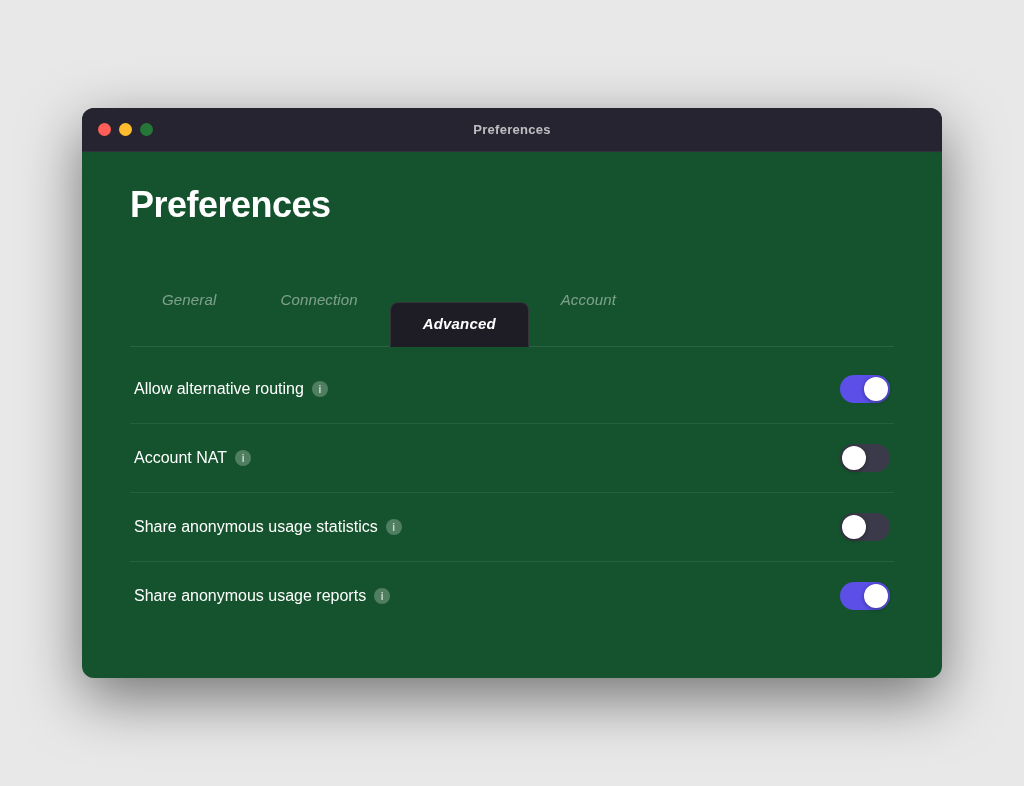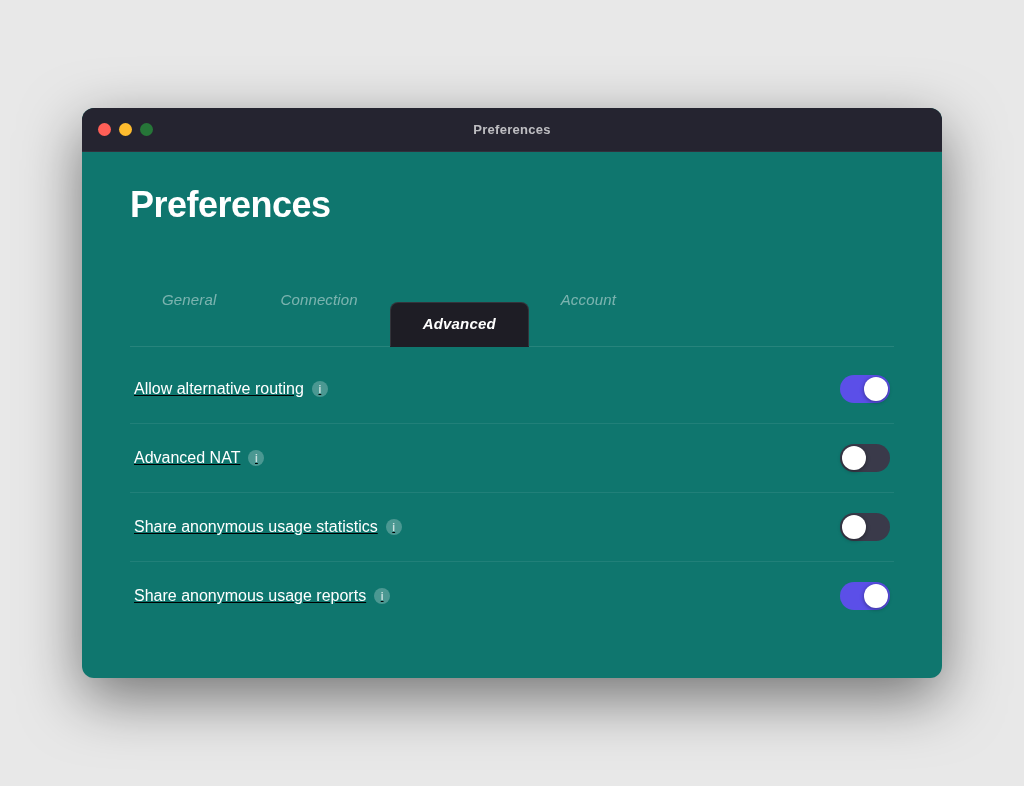--- a/index.html
+++ b/index.html
@@ -12,21 +12,21 @@
       background: #e8e8e8;
       display: flex;
       align-items: center;
       justify-content: center;
       min-height: 100vh;
       font-family: -apple-system, BlinkMacSystemFont, 'SF Pro Display', 'Helvetica Neue', sans-serif;
     }
 
     .window {
       width: 860px;
-      background: #0f766e;
+      background: #14532d;
       border-radius: 12px;
       box-shadow: 0 20px 60px rgba(0,0,0,0.5), 0 0 0 0.5px rgba(255,255,255,0.08);
       overflow: hidden;
     }
 
     .titlebar {
       background: #252430;
       height: 44px;
       display: flex;
       align-items: center;
@@ -117,21 +117,20 @@
     }
 
     .setting-row:last-child {
       border-bottom: none;
     }
 
     .setting-left {
       display: flex;
       align-items: center;
       gap: 8px;
-      text-decoration: underline;
     }
 
     .setting-label {
       color: #ffffff;
       font-size: 16px;
       font-weight: 400;
     }
 
     .info-icon {
       width: 16px;
@@ -222,21 +221,21 @@
         </div>
         <div class="toggle">
           <div class="toggle-track on">
             <div class="toggle-thumb"></div>
           </div>
         </div>
       </div>
 
       <div class="setting-row">
         <div class="setting-left">
-          <span class="setting-label">Advanced NAT</span>
+          <span class="setting-label">Account NAT</span>
           <span class="info-icon">i</span>
         </div>
         <div class="toggle">
           <div class="toggle-track off">
             <div class="toggle-thumb"></div>
           </div>
         </div>
       </div>
 
       <div class="setting-row">

